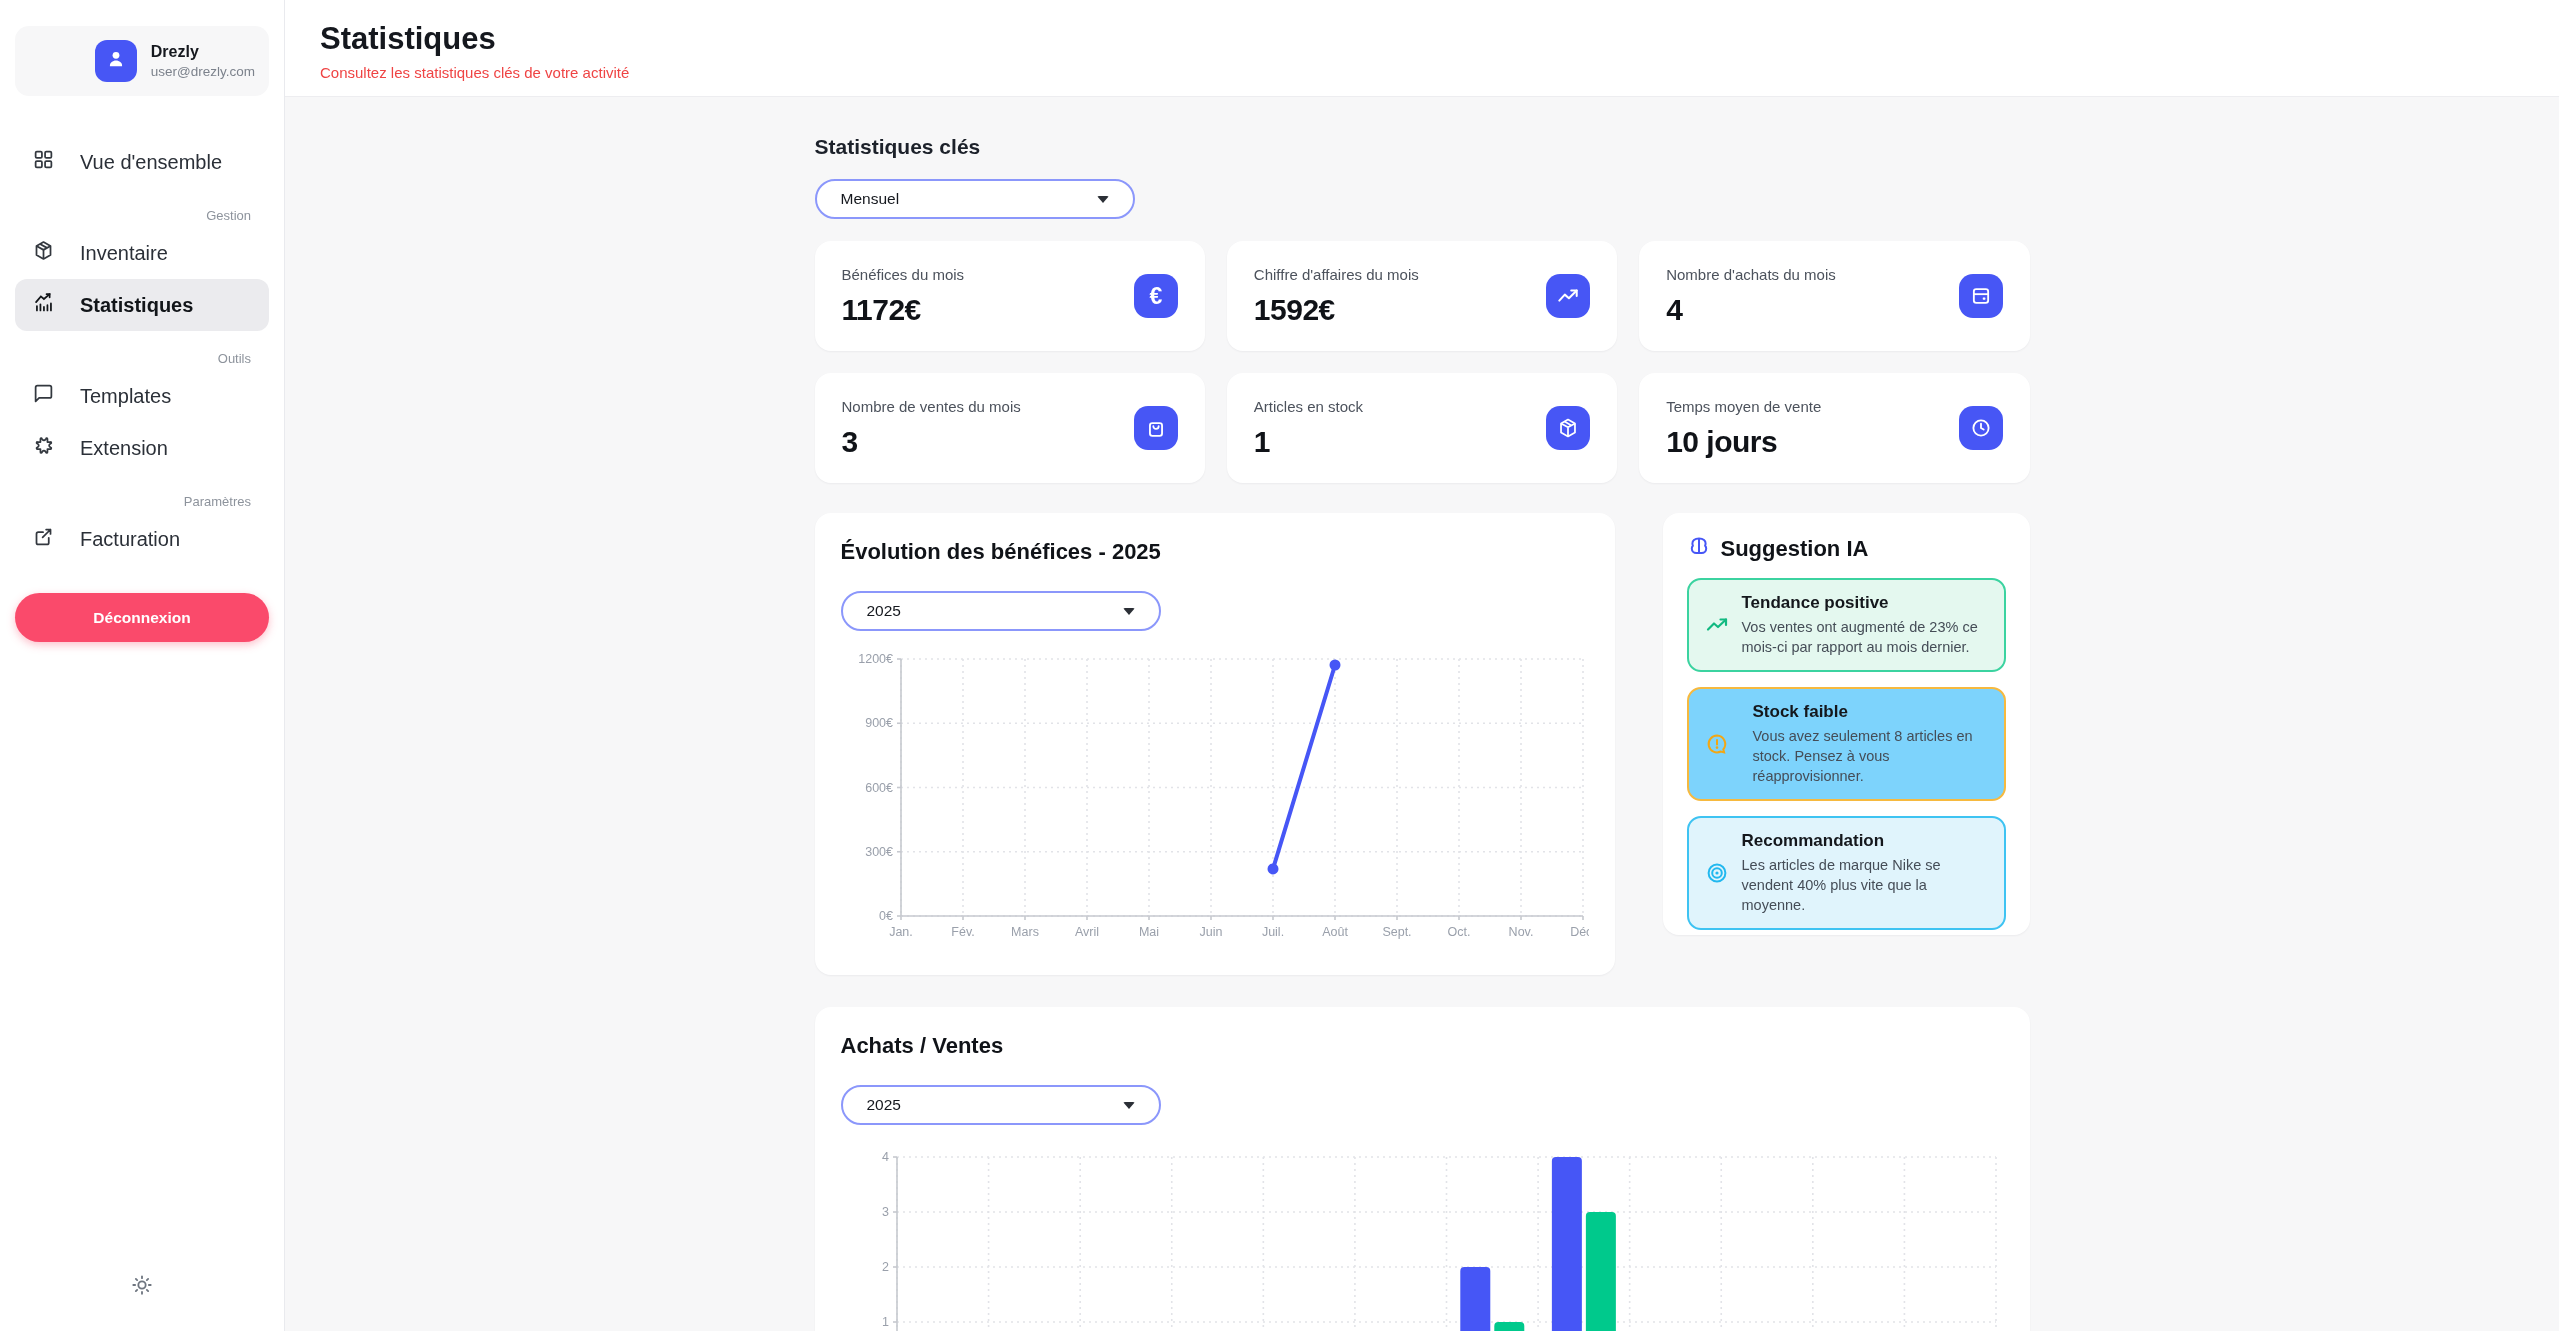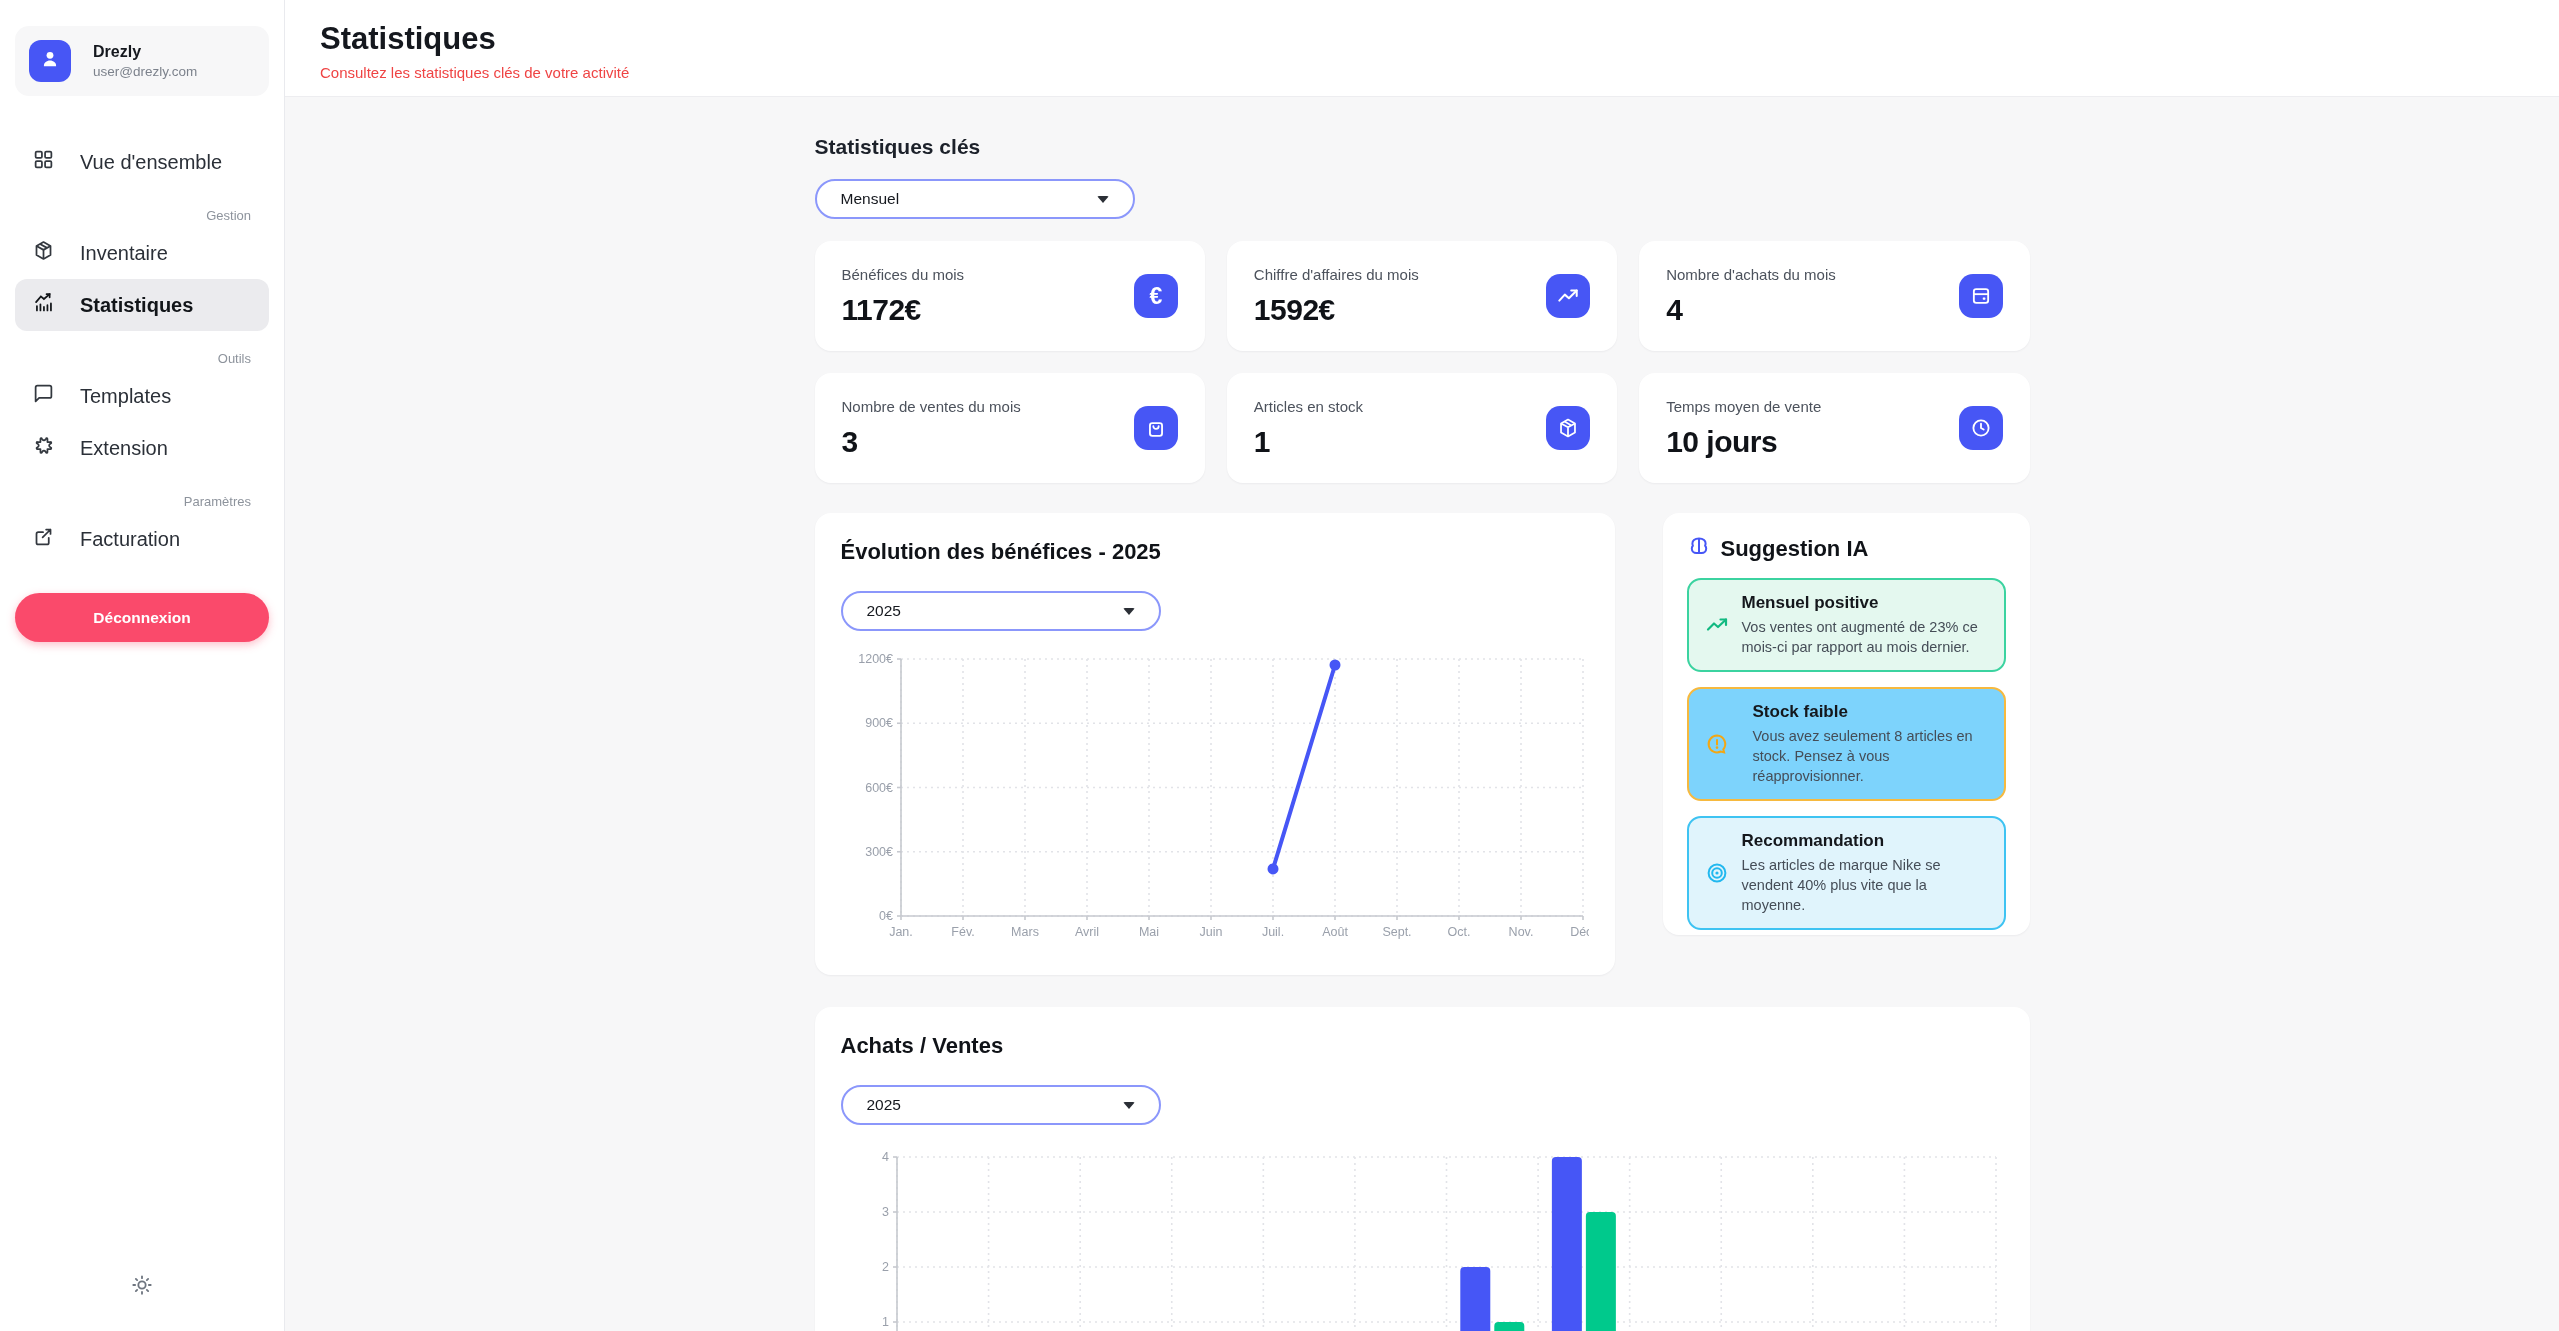--- a/index.html
+++ b/index.html
@@ -3,22 +3,22 @@
 <meta charset="utf-8">
 <style>
   * { box-sizing: border-box; }
   html,body { margin:0; padding:0; width:2559px; height:1331px; overflow:hidden;
     background:#f7f7f8; font-family:"Liberation Sans", sans-serif; color:#15181e; }
   .app { display:flex; width:2559px; height:1331px; }
 
   
   .sidebar { width:285px; min-width:285px; background:#fff; border-right:1px solid #e9eaee;
     display:flex; flex-direction:column; padding:26px 15px 24px; }
-  .user-card { display:flex; align-items:center; gap:22px; background:#f7f7f8;
-    border-radius:14px; padding:14px; cursor:pointer; }
+  .user-card { display:flex; align-items:center; gap:14px; background:#f7f7f8;
+    border-radius:14px; padding:14px; cursor:pointer;justify-content:flex-end; }
   .avatar { width:42px; height:42px; min-width:42px; border-radius:12px; background:#4756f5;
     display:flex; align-items:center; justify-content:center; color:#fff; }
   .user-name { font-size:16px; font-weight:bold; color:#15181e; }
   .user-email { font-size:13.5px; color:#7c828c; margin-top:3px; }
   nav { margin-top:40px; }
   .nav-item { display:flex; align-items:center; gap:26px; padding:13px 18px; border-radius:12px;
     font-size:20px; color:#2b3038; cursor:pointer; }
   .nav-item svg { color:#33383f; }
   .nav-item.active { background:#ebebee; font-weight:bold; color:#121519; }
   .nav-item.active svg { color:#121519; }
@@ -337,21 +337,21 @@
             </div>
 
             <div class="sugg green">
               <span class="sugg-icon">
                 <svg width="24" height="24" viewBox="0 0 24 24" fill="none" stroke="#12b981" stroke-width="2.2" stroke-linecap="round" stroke-linejoin="round">
                     <polyline points="3 16.5 9 10.5 13 14 21 6.5"></polyline>
                     <polyline points="15.5 6.5 21 6.5 21 12"></polyline>
                   </svg>
               </span>
               <div>
-                <div class="sugg-title">Mensuel positive</div>
+                <div class="sugg-title">Tendance positive</div>
                 <div class="sugg-text">Vos ventes ont augmenté de 23% ce mois-ci par rapport au mois dernier.</div>
               </div>
             </div>
 
             <div class="sugg yellow">
               <span class="sugg-icon">
                 <svg width="24" height="24" viewBox="0 0 24 24" fill="none" stroke="#f2a715" stroke-width="2" stroke-linecap="round">
                     <path d="M12 3.6a8.4 8.4 0 1 0 3.8 15.9l3.3.9-.8-3.1A8.4 8.4 0 0 0 12 3.6z"></path>
                     <path d="M12 8v4.6"></path>
                     <path d="M12 15.6h.01" stroke-width="2.6"></path>

